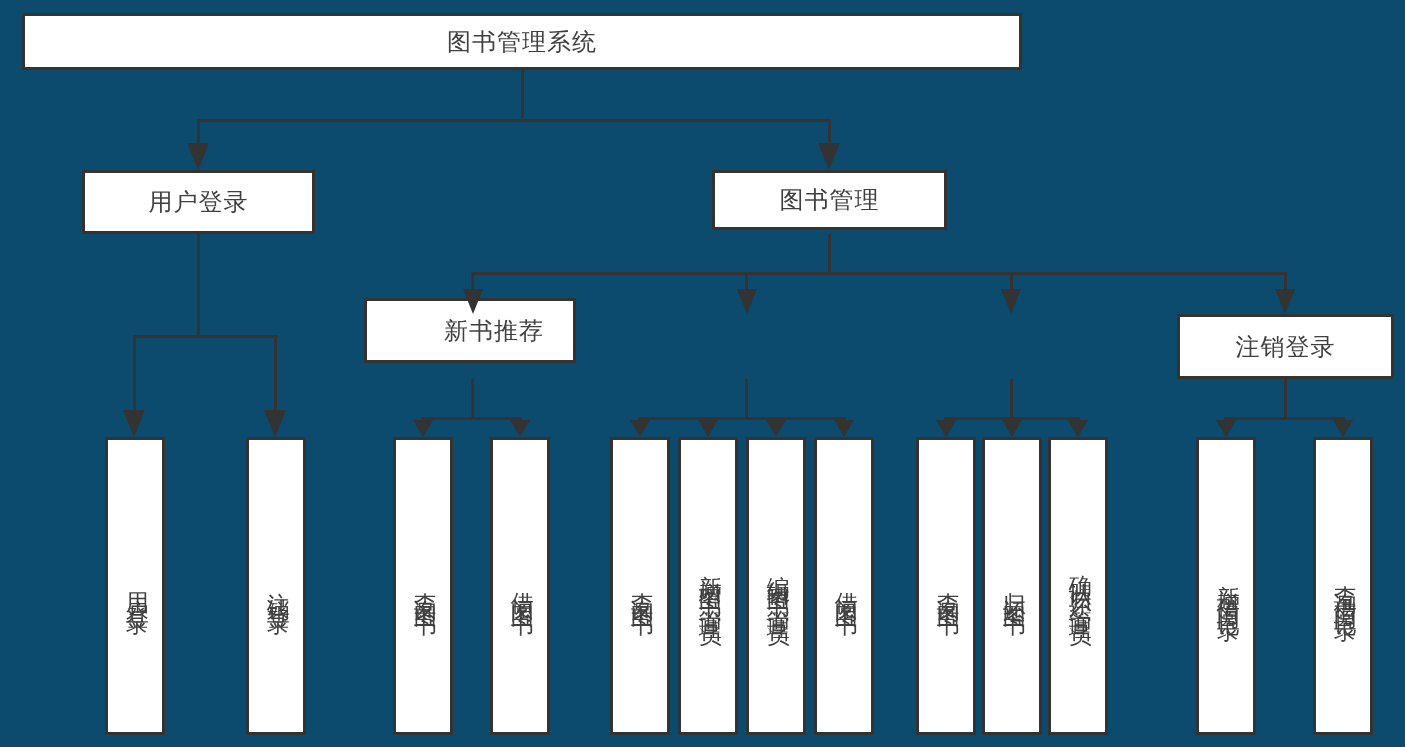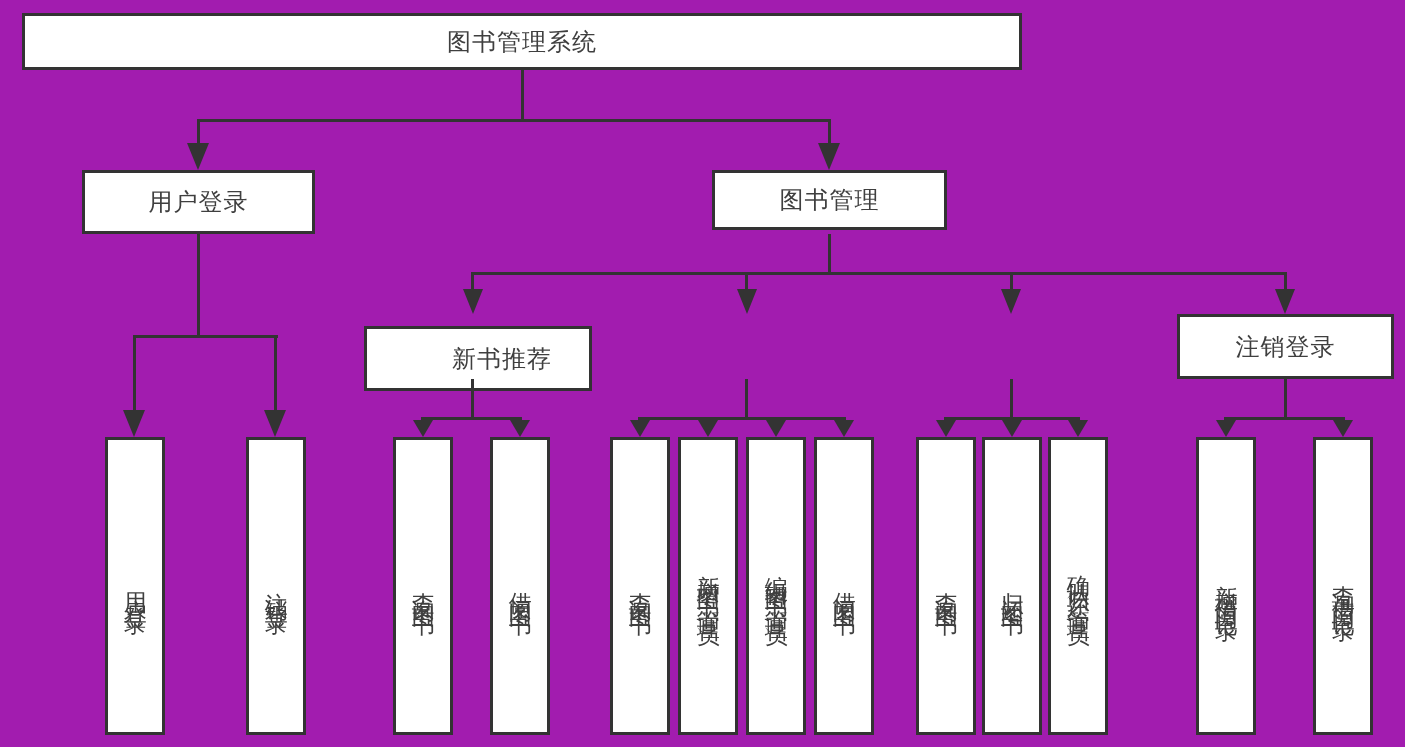--- a/index.html
+++ b/index.html
@@ -1,18 +1,18 @@
 <!DOCTYPE html>
 <html><head>
 <meta charset="utf-8">
 <style>
   html,body{margin:0;padding:0;background:#ffffff;}
   .canvas{
-    position:relative;width:1405px;height:747px;background:#a21caf;overflow:hidden;
-    font-family:Liberation Sans, sans-serif;color:#3f3f3f;
+    position:relative;width:1405px;height:747px;background:#0c4a6e;overflow:hidden;
+    font-family:Liberation Mono, monospace;color:#3f3f3f;
   }
   .box{
     position:absolute;box-sizing:border-box;border:3px solid #333333;background:#ffffff;
     display:flex;align-items:center;justify-content:center;
     font-size:24px;letter-spacing:1px;color:#3f3f3f;
   }
   .vbox{
     writing-mode:vertical-lr;text-orientation:mixed;
     font-size:23px;letter-spacing:7px;line-height:1.2;
     padding-top:4px;
@@ -30,21 +30,21 @@
 </head>
 <body>
 
 <div class="canvas">
 
   <div class="box" style="left:22px;top:13px;width:1000px;height:57px;">图书管理系统</div>
 
   <div class="box" style="left:82px;top:170px;width:233px;height:64px;">用户登录</div>
   <div class="box" style="left:712px;top:170px;width:235px;height:60px;">图书管理</div>
 
-  <div class="box" style="left:364px;top:326px;width:228px;height:65px;padding-left:48px;">新书推荐</div>
+  <div class="box" style="left:364px;top:298px;width:212px;height:65px;padding-left:48px;">新书推荐</div>
   <div class="box" style="left:1177px;top:314px;width:217px;height:65px;">注销登录</div>
 
   <div class="box vbox" style="left:105px;top:437px;width:60px;height:298px;">用户登录</div>
   <div class="box vbox" style="left:246px;top:437px;width:60px;height:298px;">注销登录</div>
 
   <div class="box vbox" style="left:393px;top:437px;width:60px;height:298px;">查询图书</div>
   <div class="box vbox" style="left:490px;top:437px;width:60px;height:298px;">借阅图书</div>
 
   <div class="box vbox" style="left:610px;top:437px;width:60px;height:298px;">查询图书</div>
   <div class="box vbox" style="left:678px;top:437px;width:60px;height:298px;">新增图书（管理员）</div>

